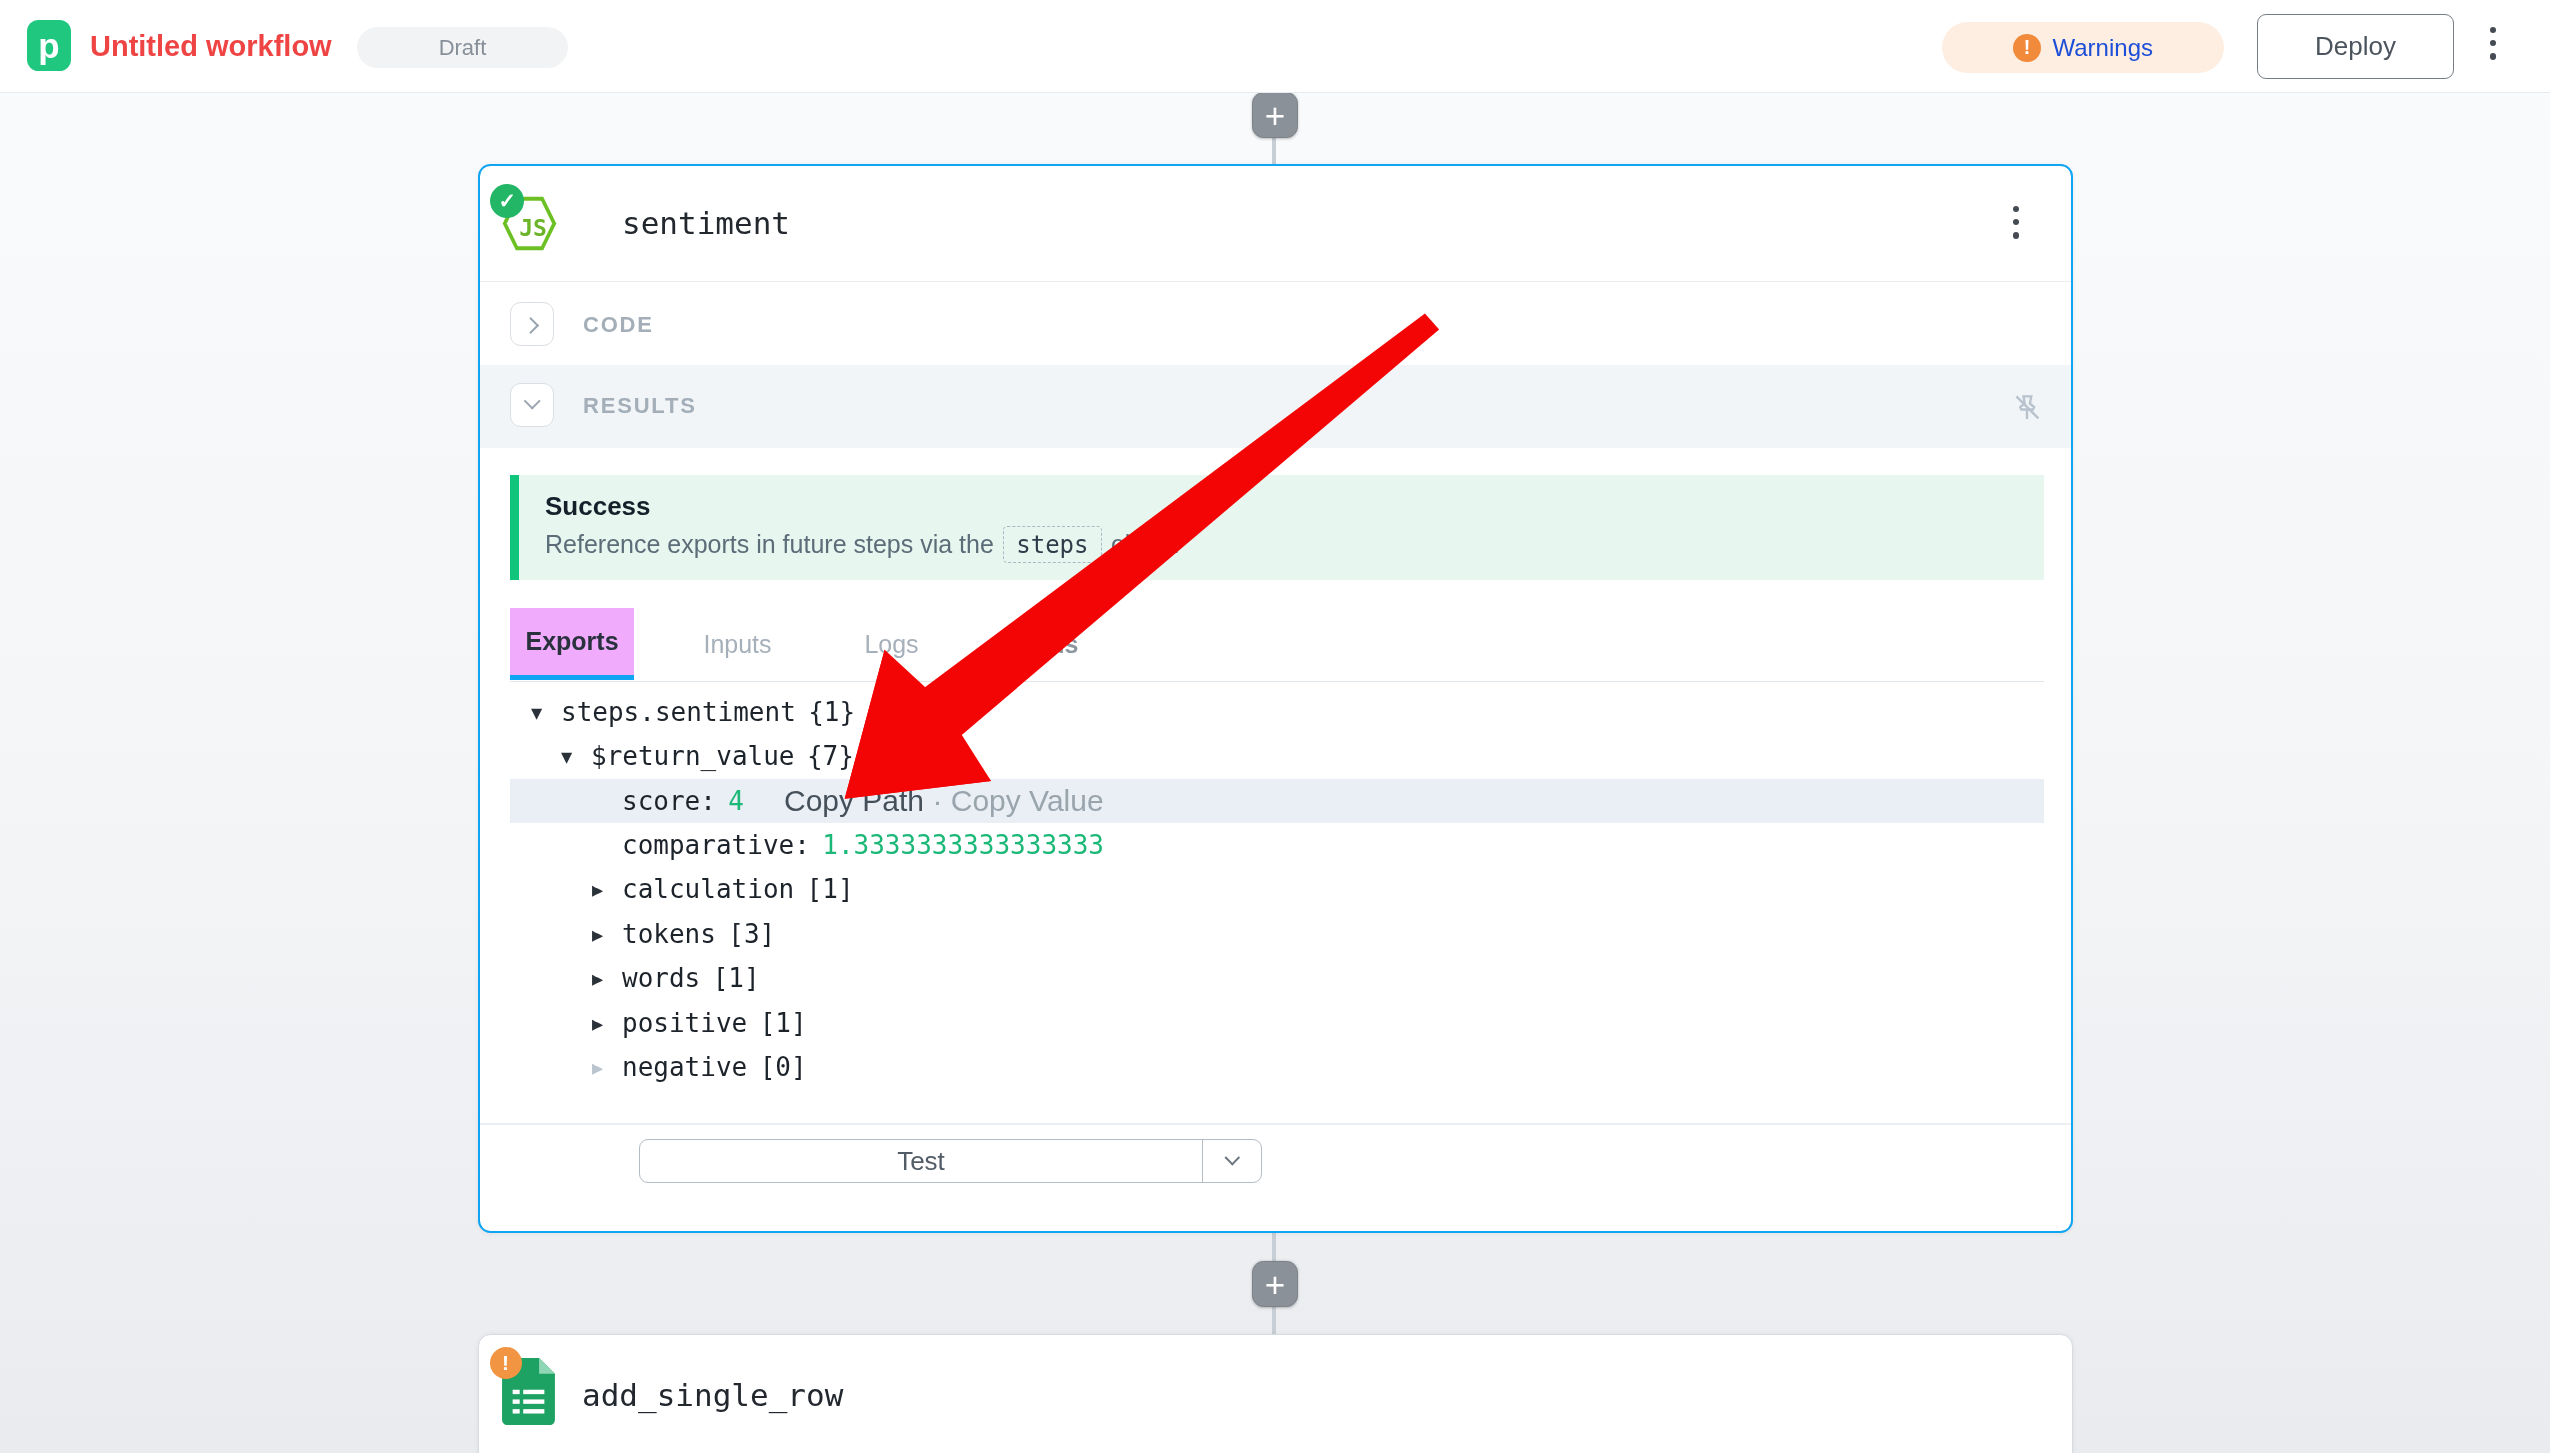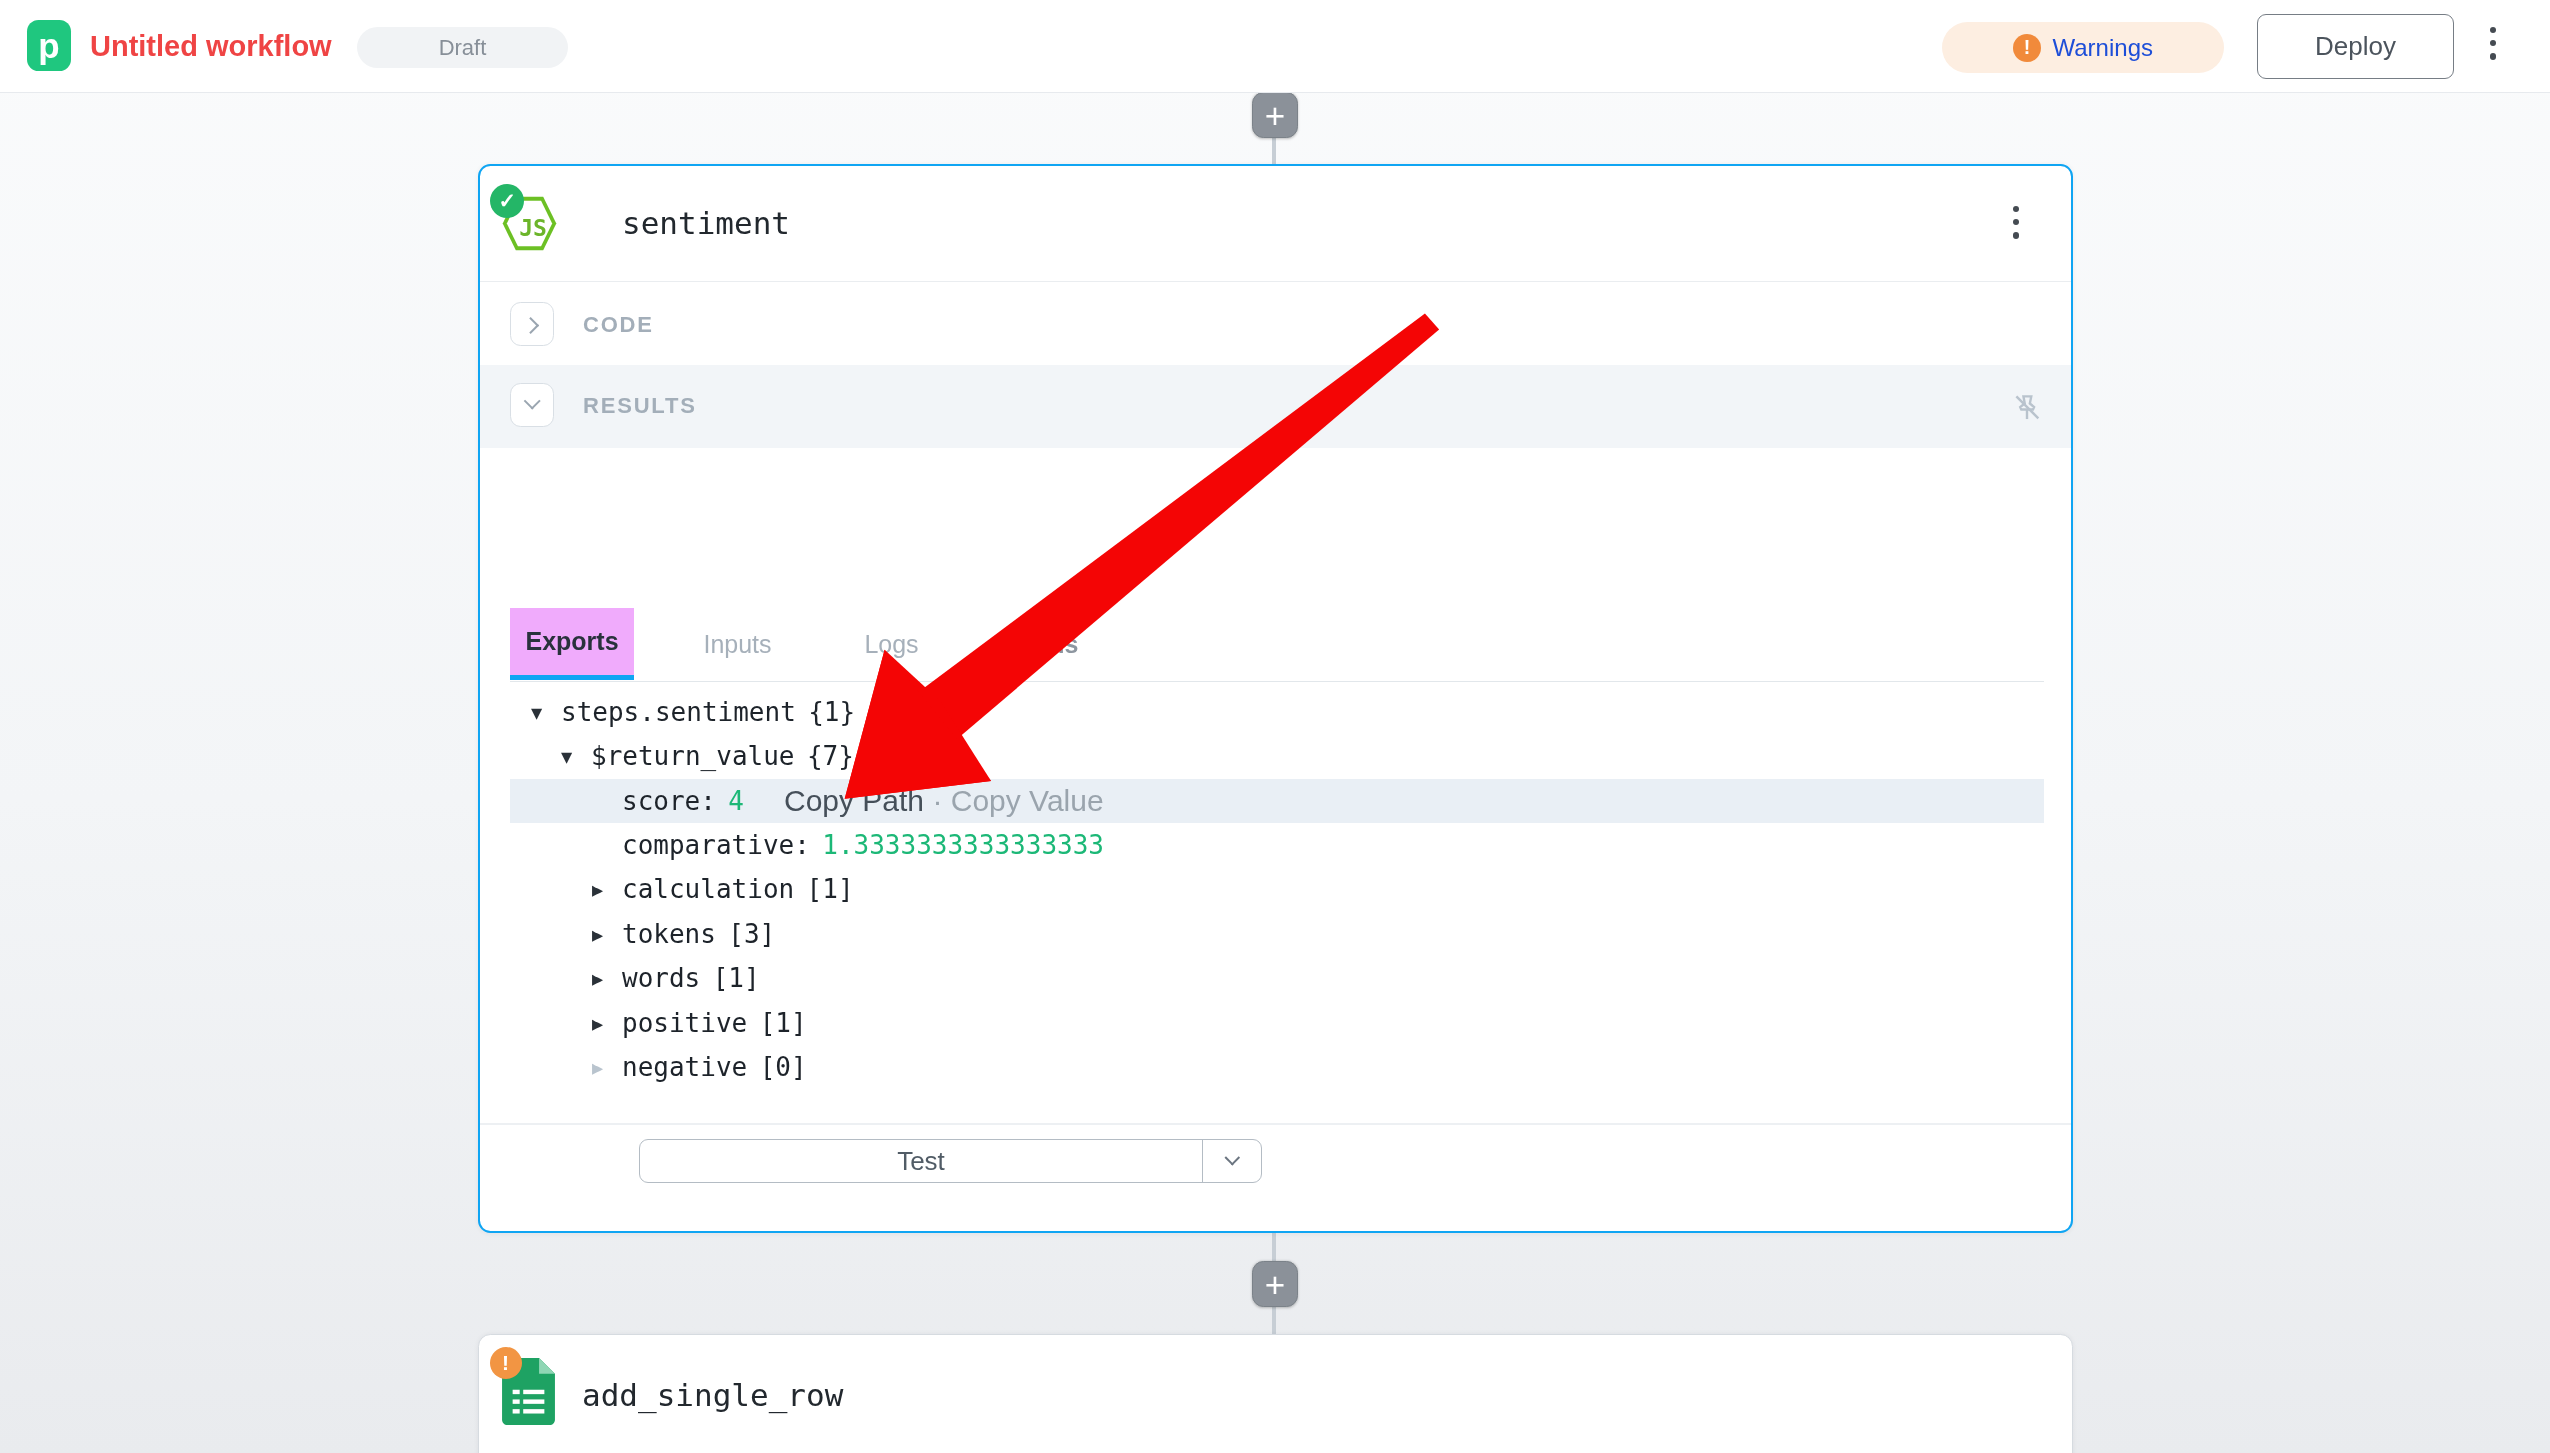--- a/index.html
+++ b/index.html
@@ -171,20 +171,29 @@
       </svg>
     </div>
 
     <div class="section-row row-code">
       <div class="chev-btn">
         <span class="chev right"></span>
       </div>
       <div class="section-label">CODE</div>
     </div>
 
+    <div class="banner">
+      <div class="banner-bar"></div>
+      <div class="banner-title">Success</div>
+      <div class="banner-msg">
+        <span>Reference exports in future steps via the</span>
+        <span class="code-token">steps</span>
+        <span>object</span>
+      </div>
+    </div>
 
     <div class="tabs">
       <div class="tab active">Exports</div>
       <div class="tab t1">Inputs</div>
       <div class="tab t2">Logs</div>
       <div class="tab t3">Details</div>
     </div>
 
     <div class="tree">
       <div class="trow ind0" style="top:0px;">

